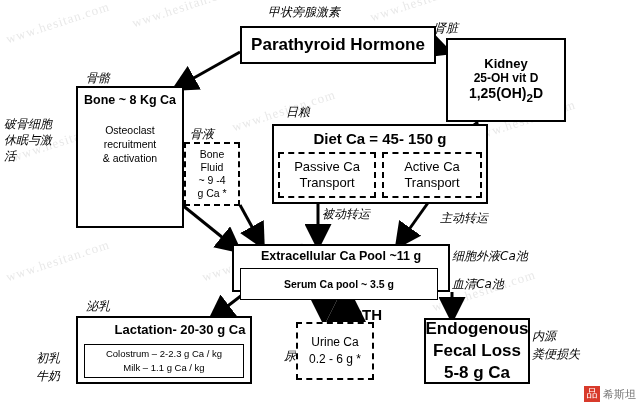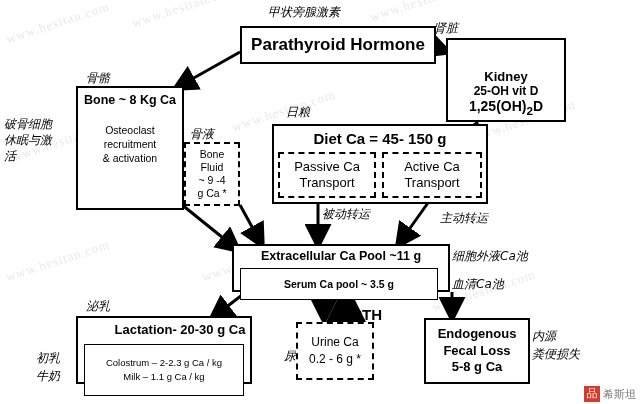--- a/index.html
+++ b/index.html
@@ -135,29 +135,29 @@
 <div class="cn" style="left:284px;top:350px;">尿</div>
 <div class="cn" style="left:532px;top:330px;">内源</div>
 <div class="cn" style="left:532px;top:348px;text-align:right;">粪便损失</div>
 
 <div class="lbl" style="left:352px;top:306px;font-weight:bold;font-size:15px;">PTH</div>
 
 <div class="node" style="left:240px;top:26px;width:196px;height:38px;">
   <div class="ttl" style="font-size:17px;">Parathyroid Hormone</div>
 </div>
 
-<div class="node" style="left:446px;top:38px;width:120px;height:84px;padding:3px;justify-content:flex-end;">
+<div class="node" style="left:446px;top:38px;width:120px;height:84px;padding:3px;">
   <div style="font-weight:bold;font-size:13px;">Kidney</div>
   <div style="font-weight:bold;font-size:12px;">25-OH vit D</div>
   <div style="font-weight:bold;font-size:14px;">
     <span>1,25(OH)</span><sub>2</sub><span>D</span>
   </div>
 </div>
 
-<div class="node" style="left:76px;top:86px;width:108px;height:124px;justify-content:flex-start;padding-top:5px;">
+<div class="node" style="left:76px;top:86px;width:108px;height:142px;justify-content:flex-start;padding-top:5px;">
   <div style="font-weight:bold;font-size:12.5px;">Bone ~ 8 Kg Ca</div>
   <div style="font-size:10.5px;margin-top:16px;line-height:1.35;">
     <div>Osteoclast</div>
     <div>recruitment</div>
     <div>&amp; activation</div>
   </div>
 </div>
 
 <div class="node dashed" style="left:184px;top:142px;width:56px;height:64px;font-size:10.5px;line-height:1.25;">
   <div>Bone</div>
@@ -181,31 +181,31 @@
 <div class="node" style="left:232px;top:244px;width:218px;height:48px;justify-content:flex-start;padding-top:3px;">
   <div style="font-weight:bold;font-size:12.5px;">Extracellular Ca Pool ~11 g</div>
 </div>
 <div class="sub" style="left:240px;top:268px;width:198px;height:32px;font-size:10.5px;font-weight:bold;">
   <span>Serum Ca pool ~ 3.5 g</span>
 </div>
 
 <div class="node" style="left:76px;top:316px;width:176px;height:68px;justify-content:flex-start;padding-top:4px;">
   <div style="font-weight:bold;font-size:13px;padding-left:32px;">Lactation- 20-30 g Ca</div>
 </div>
-<div class="sub" style="left:84px;top:344px;width:160px;height:52px;flex-direction:column;font-size:9.5px;line-height:1.5;">
+<div class="sub" style="left:84px;top:344px;width:160px;height:34px;flex-direction:column;font-size:9.5px;line-height:1.5;">
   <div>Colostrum – 2-2.3 g Ca / kg</div>
   <div>Milk – 1.1 g Ca / kg</div>
 </div>
 
 <div class="node dashed" style="left:296px;top:322px;width:78px;height:58px;font-size:12px;line-height:1.4;">
   <div>Urine Ca</div>
   <div>0.2 - 6 g *</div>
 </div>
 
-<div class="node" style="left:424px;top:318px;width:106px;height:66px;font-size:13px;line-height:1.3;font-weight:bold;">
+<div class="node" style="left:424px;top:318px;width:106px;height:66px;font-size:17px;line-height:1.3;font-weight:bold;">
   <div>Endogenous</div>
   <div>Fecal Loss</div>
   <div>5-8 g Ca</div>
 </div>
 
 <div class="logo">
   <span class="mark">品</span>
   <span>希斯坦</span>
 </div>
 

